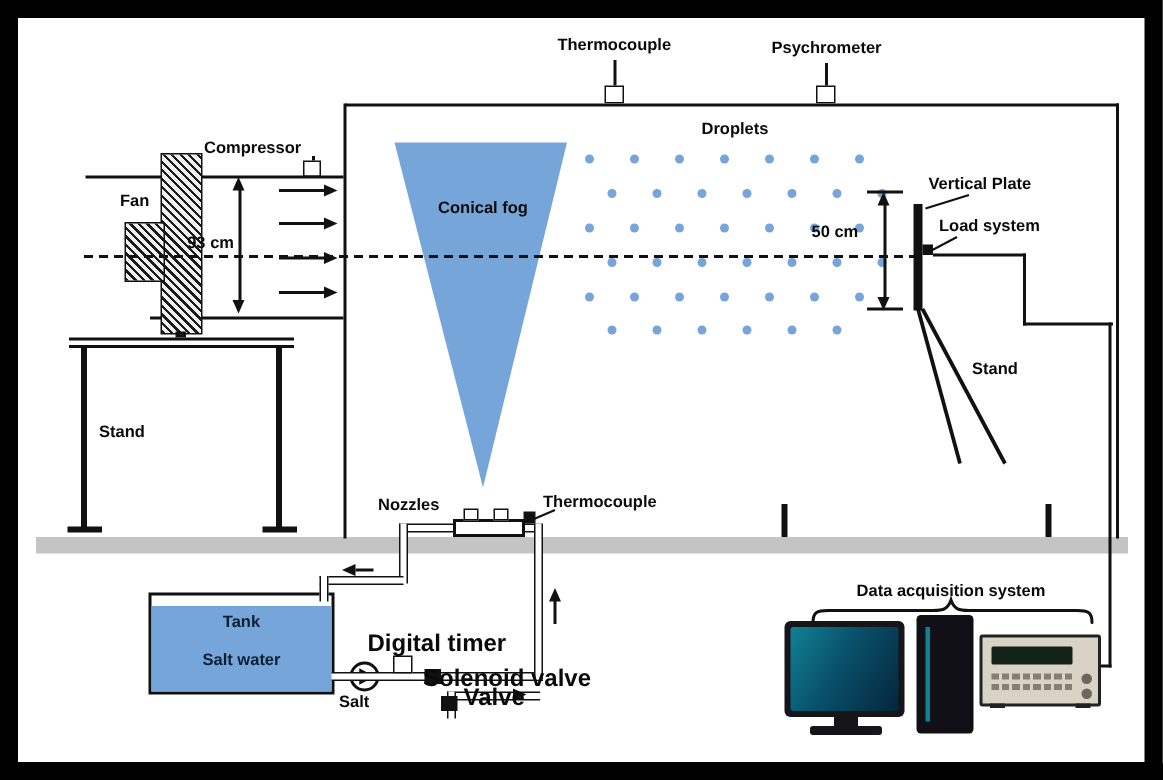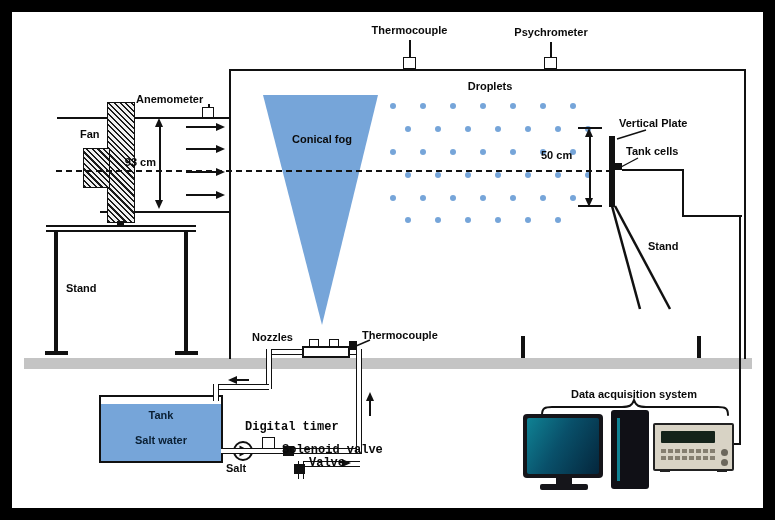--- a/index.html
+++ b/index.html
@@ -2,21 +2,21 @@
 <html style="--fog-blue: #76A5D9; --water-blue: #76A5D9; --floor-gray: #C4C4C4; --screen-teal: #0F8294; --screen-dark: #04263C; --logger-body: #D8D3C5;"><head>
 <meta charset="utf-8">
 <style>
   * { box-sizing: border-box; margin: 0; padding: 0; }
   html,body { width:775px; height:520px; }
   body { font-family:"Liberation Sans", sans-serif; background:#000; overflow:hidden; }
   #stage { position:relative; width:775px; height:520px; background:#000; }
   #canvas { position:absolute; left:12px; top:12px; width:751px; height:496px; background:#fff; }
   .abs { position:absolute; }
   .lbl { position:absolute; font-size:11px; font-weight:bold; color:#0a0a0a; white-space:nowrap; line-height:1.15; }
-  .sm  { font-size:12px;font-family:Liberation Mono, monospace; }
+  .sm  { font-size:16px; }
   .center { text-align:center; }
   .right { text-align:right; }
   .hline { position:absolute; background:#111; height:2px; }
   .vline { position:absolute; background:#111; width:2px; }
   .dashed { position:absolute; border-top:2px dashed #111; height:0; }
   .sq  { position:absolute; background:#fff; border:1.5px solid #111; }
   .sqb { position:absolute; background:#111; }
   .pipe-h { position:absolute; height:6px; background:#fff; border-top:1.5px solid #111; border-bottom:1.5px solid #111; }
   .pipe-v { position:absolute; width:6px; background:#fff; border-left:1.5px solid #111; border-right:1.5px solid #111; }
   .hatch { position:absolute; border:1.5px solid #111;
@@ -60,21 +60,21 @@
   <div class="vline" style="left:744px; top:69px; height:290px;"></div>
 
   <div class="lbl center" style="left:352px; top:24px; width:115px;">Thermocouple</div>
   <div class="vline" style="left:409px; top:40px; height:18px;"></div>
   <div class="sq" style="left:403px; top:57px; width:13px; height:12px;"></div>
   <div class="lbl center" style="left:495px; top:26px; width:112px;">Psychrometer</div>
   <div class="vline" style="left:550px; top:42px; height:16px;"></div>
   <div class="sq" style="left:544px; top:57px; width:13px; height:12px;"></div>
   <div class="lbl center" style="left:461px; top:80px; width:58px;">Droplets</div>
 
-  <div class="lbl" style="left:136px; top:93px;">Anemometer</div>
+  <div class="lbl" style="left:136px; top:93px;">Compressor</div>
   <div class="vline" style="left:208px; top:104px; height:5px;"></div>
   <div class="sq" style="left:202px; top:107px; width:12px; height:11px;"></div>
   <div class="hline" style="left:57px; top:117px; width:172px;"></div>
   <div class="hline" style="left:100px; top:211px; width:129px;"></div>
   <div class="lbl" style="left:80px; top:128px;">Fan</div>
   <div class="hatch" style="left:107px; top:102px; width:28px; height:121px;"></div>
   <div class="hatch" style="left:83px; top:148px; width:27px; height:40px;"></div>
   <div class="sqb" style="left:117px; top:221px; width:7px; height:6px;"></div>
 
   <div class="tri-u" style="left:155px; top:118px;"></div>
@@ -148,21 +148,21 @@
   <div class="hline" style="left:578px; top:127px; width:24px;"></div>
   <div class="hline" style="left:578px; top:205px; width:24px;"></div>
   <div class="tri-u" style="left:585px; top:128px;"></div>
   <div class="vline" style="left:589px; top:134px; height:66px;"></div>
   <div class="tri-d" style="left:585px; top:198px;"></div>
   <div class="lbl" style="left:541px; top:149px;">50 cm</div>
 
   <div class="sqb" style="left:609px; top:136px; width:6px; height:71px;"></div>
   <div class="sqb" style="left:615px; top:163px; width:7px; height:7px;"></div>
   <div class="lbl" style="left:619px; top:117px;">Vertical Plate</div>
-  <div class="lbl" style="left:626px; top:145px;">Tank cells</div>
+  <div class="lbl" style="left:626px; top:145px;">Load system</div>
   <div class="lbl" style="left:648px; top:240px;">Stand</div>
 
   <div class="sqb" style="left:521px; top:336px; width:4px; height:22px;"></div>
   <div class="sqb" style="left:697px; top:336px; width:4px; height:22px;"></div>
 
   <div class="hline" style="left:622px; top:169px; width:62px;"></div>
   <div class="vline" style="left:682px; top:169px; height:48px;"></div>
   <div class="hline" style="left:682px; top:215px; width:60px;"></div>
   <div class="vline" style="left:739px; top:215px; height:230px;"></div>
   <div class="hline" style="left:732px; top:443px; width:9px;"></div>

